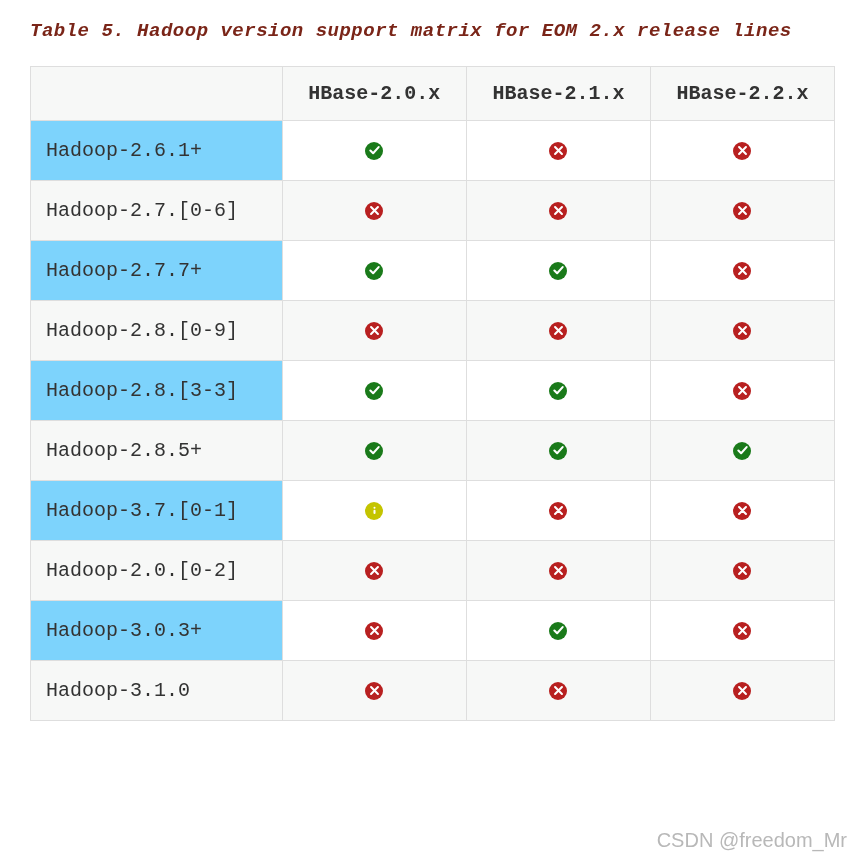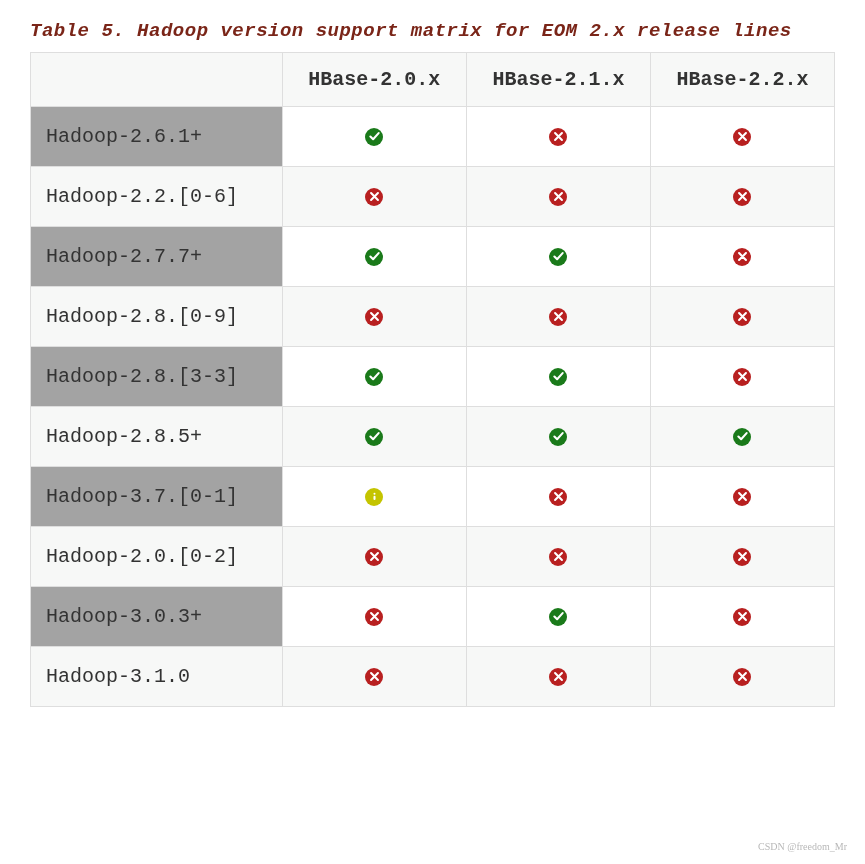--- a/index.html
+++ b/index.html
@@ -13,21 +13,21 @@
       width: 865px;
       height: 864px;
       position: relative;
       padding: 20px 30px;
     }
     .caption {
       font-style: italic;
       font-weight: bold;
       color: #7a2518;
       font-size: 19px;
-      margin-bottom: 10px;
+      margin-bottom: 24px;
       letter-spacing: 0.5px;
     }
     table {
       width: 100%;
       border-collapse: collapse;
       background: #ffffff;
     }
     th, td {
       border: 1px solid #dedede;
       padding: 18px 15px;
@@ -40,21 +40,21 @@
       font-weight: bold;
       text-align: center;
       padding: 15px;
     }
     th:first-child {
       background: #f7f8f7;
     }
     td.row-header {
       text-align: left;
       white-space: nowrap;
-      background: #a3a3a3;
+      background: #7dd3fc;
     }
     td.status-cell {
       text-align: center;
       vertical-align: middle;
     }
     tbody tr:nth-child(even) td {
       background: #f7f8f7;
     }
     tbody tr:nth-child(even) td.row-header {
       background: #f7f8f7;
@@ -83,22 +83,22 @@
     }
     .icon svg {
       width: 11px;
       height: 11px;
     }
     .watermark {
       position: absolute;
       bottom: 12px;
       right: 18px;
       color: #b8b8b8;
-      font-size: 10px;
-      font-family: Liberation Serif, serif;
+      font-size: 20px;
+      font-family: Liberation Sans, sans-serif;
     }
   </style>
 </head>
 <body>
 
 <div class="caption">Table 5. Hadoop version support matrix for EOM 2.x release lines</div>
 
 <table>
   <thead>
     <tr>
@@ -121,21 +121,21 @@
               <path d="M3 3 L13 13 M13 3 L3 13" stroke="#fff" stroke-width="3" fill="none" stroke-linecap="round"></path>
             </svg>
           </span></td>
         <td class="status-cell"><span class="icon icon-x" title="not-supported">
             <svg viewBox="0 0 16 16">
               <path d="M3 3 L13 13 M13 3 L3 13" stroke="#fff" stroke-width="3" fill="none" stroke-linecap="round"></path>
             </svg>
           </span></td>
       </tr>
       <tr>
-        <td class="row-header">Hadoop-2.2.[0-6]</td>
+        <td class="row-header">Hadoop-2.7.[0-6]</td>
         <td class="status-cell"><span class="icon icon-x" title="not-supported">
             <svg viewBox="0 0 16 16">
               <path d="M3 3 L13 13 M13 3 L3 13" stroke="#fff" stroke-width="3" fill="none" stroke-linecap="round"></path>
             </svg>
           </span></td>
         <td class="status-cell"><span class="icon icon-x" title="not-supported">
             <svg viewBox="0 0 16 16">
               <path d="M3 3 L13 13 M13 3 L3 13" stroke="#fff" stroke-width="3" fill="none" stroke-linecap="round"></path>
             </svg>
           </span></td>

